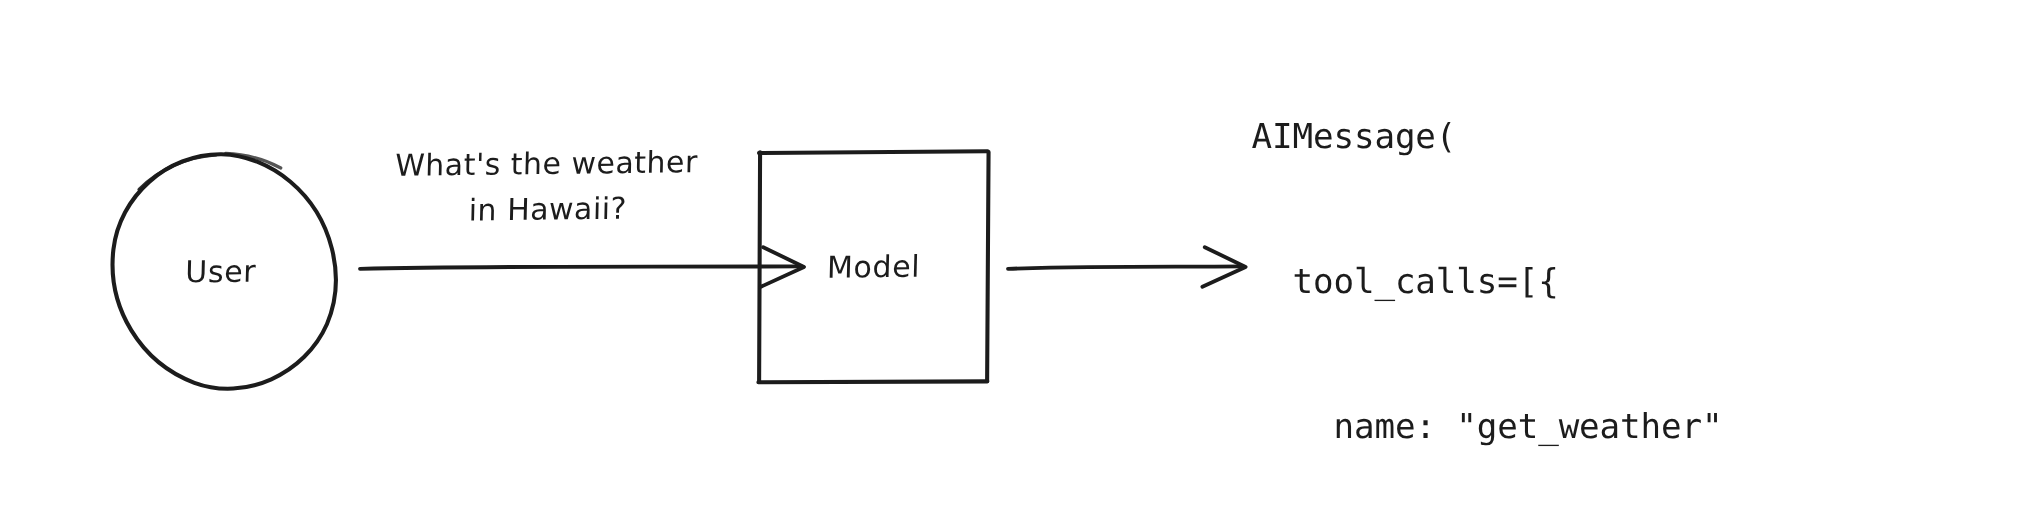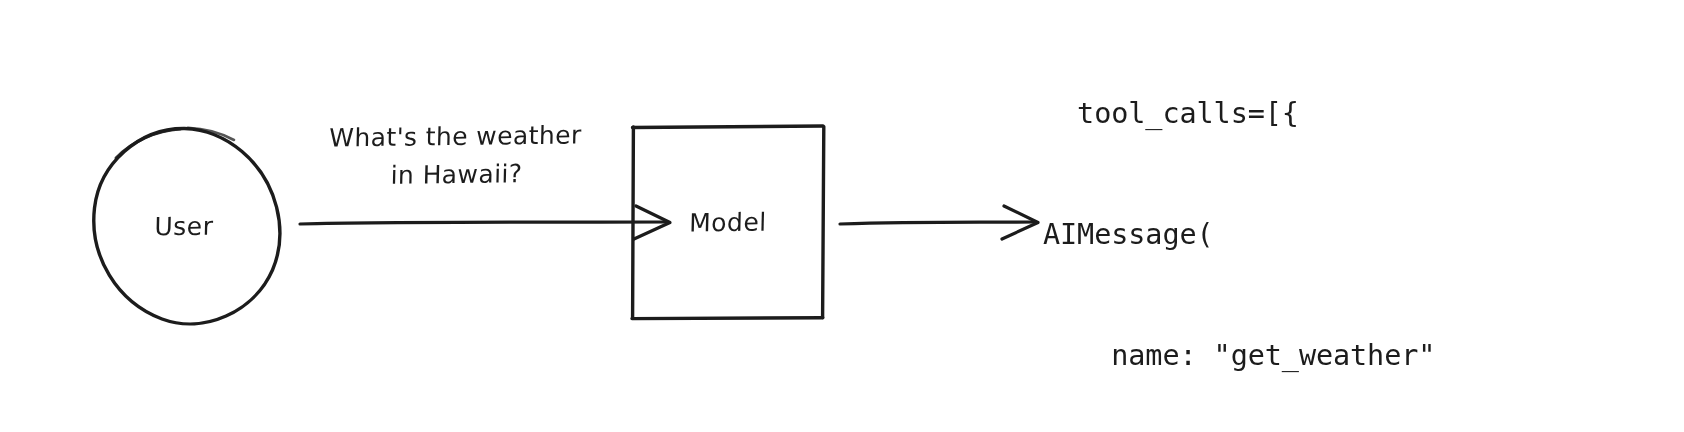--- a/index.html
+++ b/index.html
@@ -168,22 +168,22 @@
       <path d="M 1004 206 L 1038 222.5 L 1002 239"></path>
     </g>
   </svg>
 
   <div id="edge-label">
     <span class="ln ln1">What's the weather</span>
     <span class="ln ln2">in Hawaii?</span>
   </div>
 
   <div id="code-block">
+    <span class="code-line">AIMessage(</span>
     <span class="code-line">  tool_calls=[{</span>
-    <span class="code-line">AIMessage(</span>
     <span class="code-line">    name: "get_weather"</span>
     
     
     
     
     
     
     
   </div>
 

